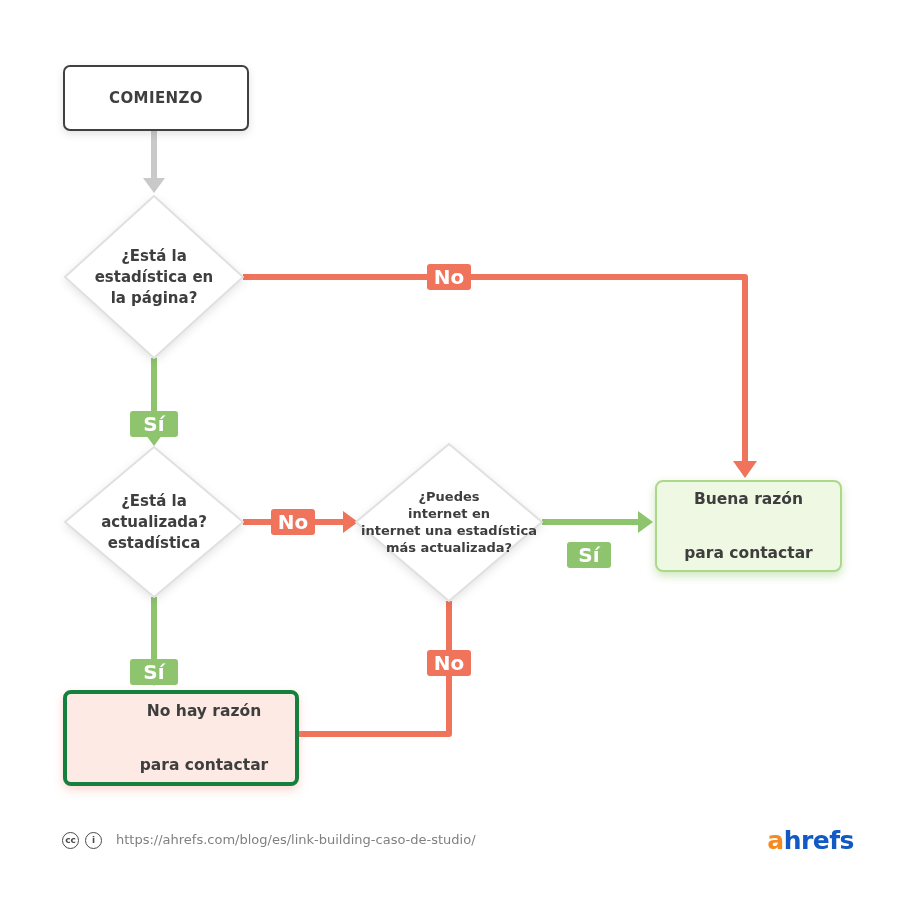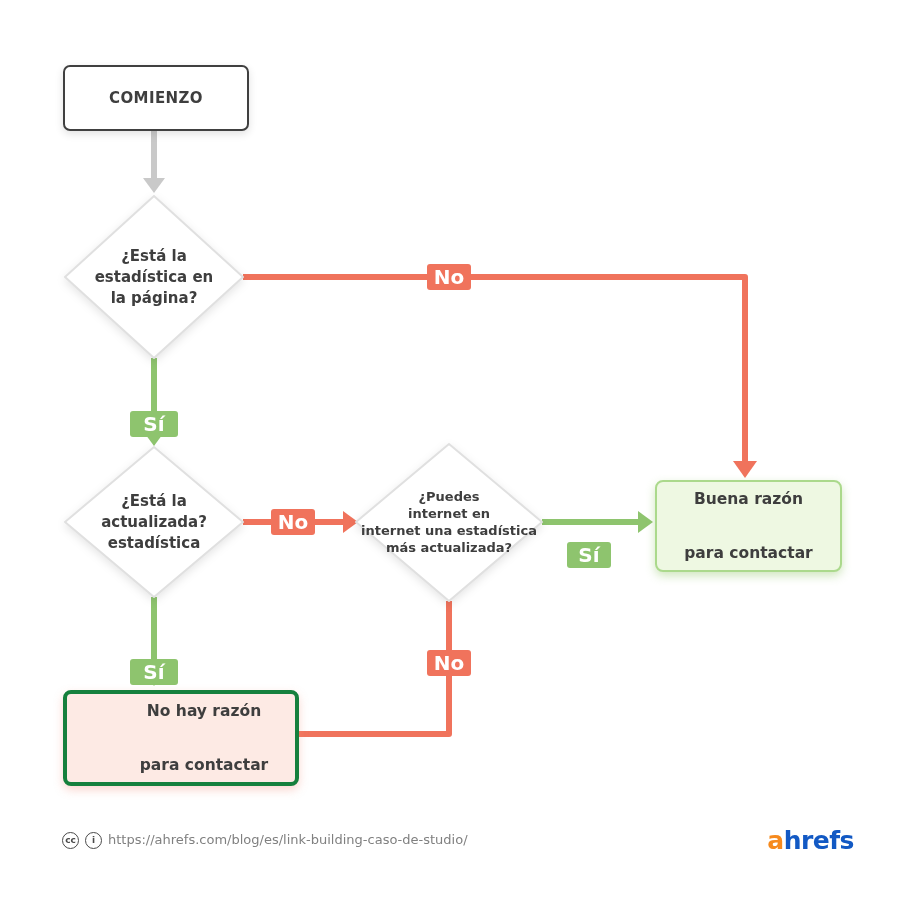--- a/index.html
+++ b/index.html
@@ -65,21 +65,21 @@
   .footer-left {
     position:absolute; left:62px; top:832px; height:20px;
     display:flex; align-items:flex-start;
   }
   .cc-circle {
     width:17px; height:17px; border:1.6px solid #4a4a4a; border-radius:50%;
     display:flex; align-items:center; justify-content:center;
     font-size:9px; font-weight:bold; color:#4a4a4a; margin-right:6px;
     box-sizing:border-box; line-height:1;
   }
-  .url { font-size:13px; color:#808080; white-space:nowrap; }
+  .url { font-size:13px; color:#808080; margin-left:8px; white-space:nowrap; }
   .logo {
     position:absolute; right:46px; top:826px; font-size:25px; font-weight:bold;
     letter-spacing:-0.5px; line-height:30px;
   }
   .logo .a    { color:#f68a1e; }
   .logo .rest { color:#1259c4; }
 </style>
 </head>
 <body>
 

